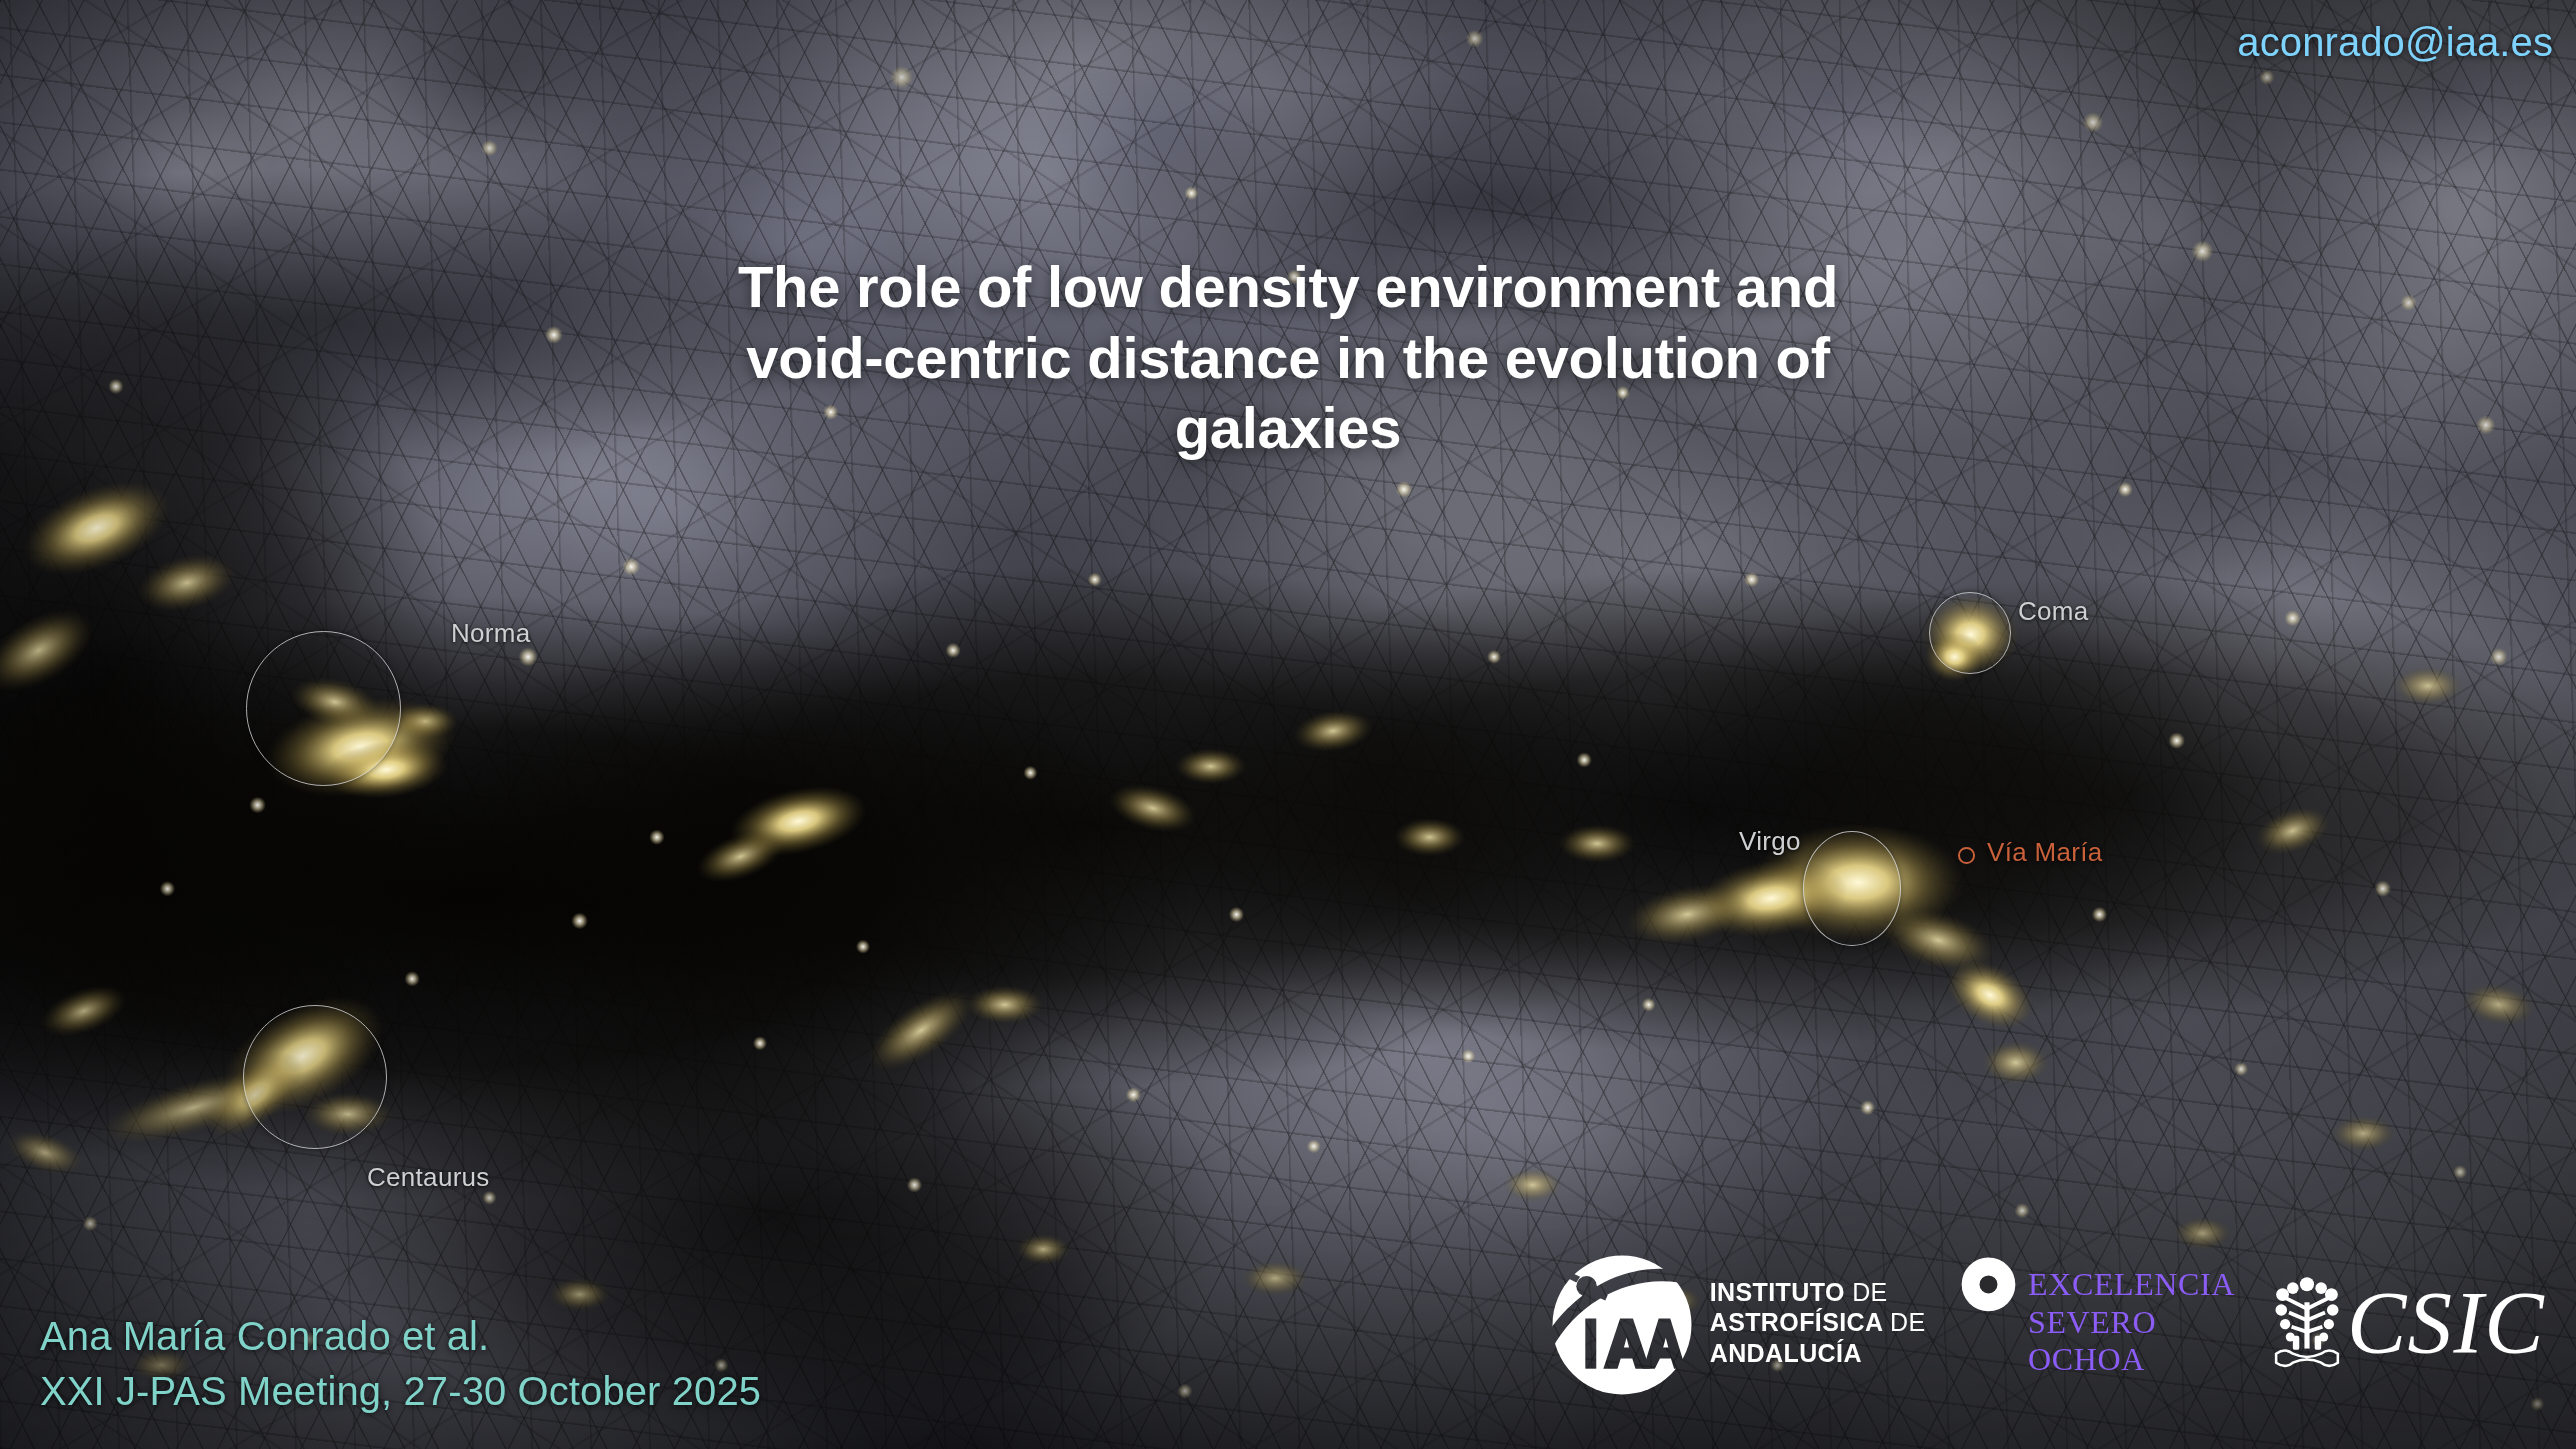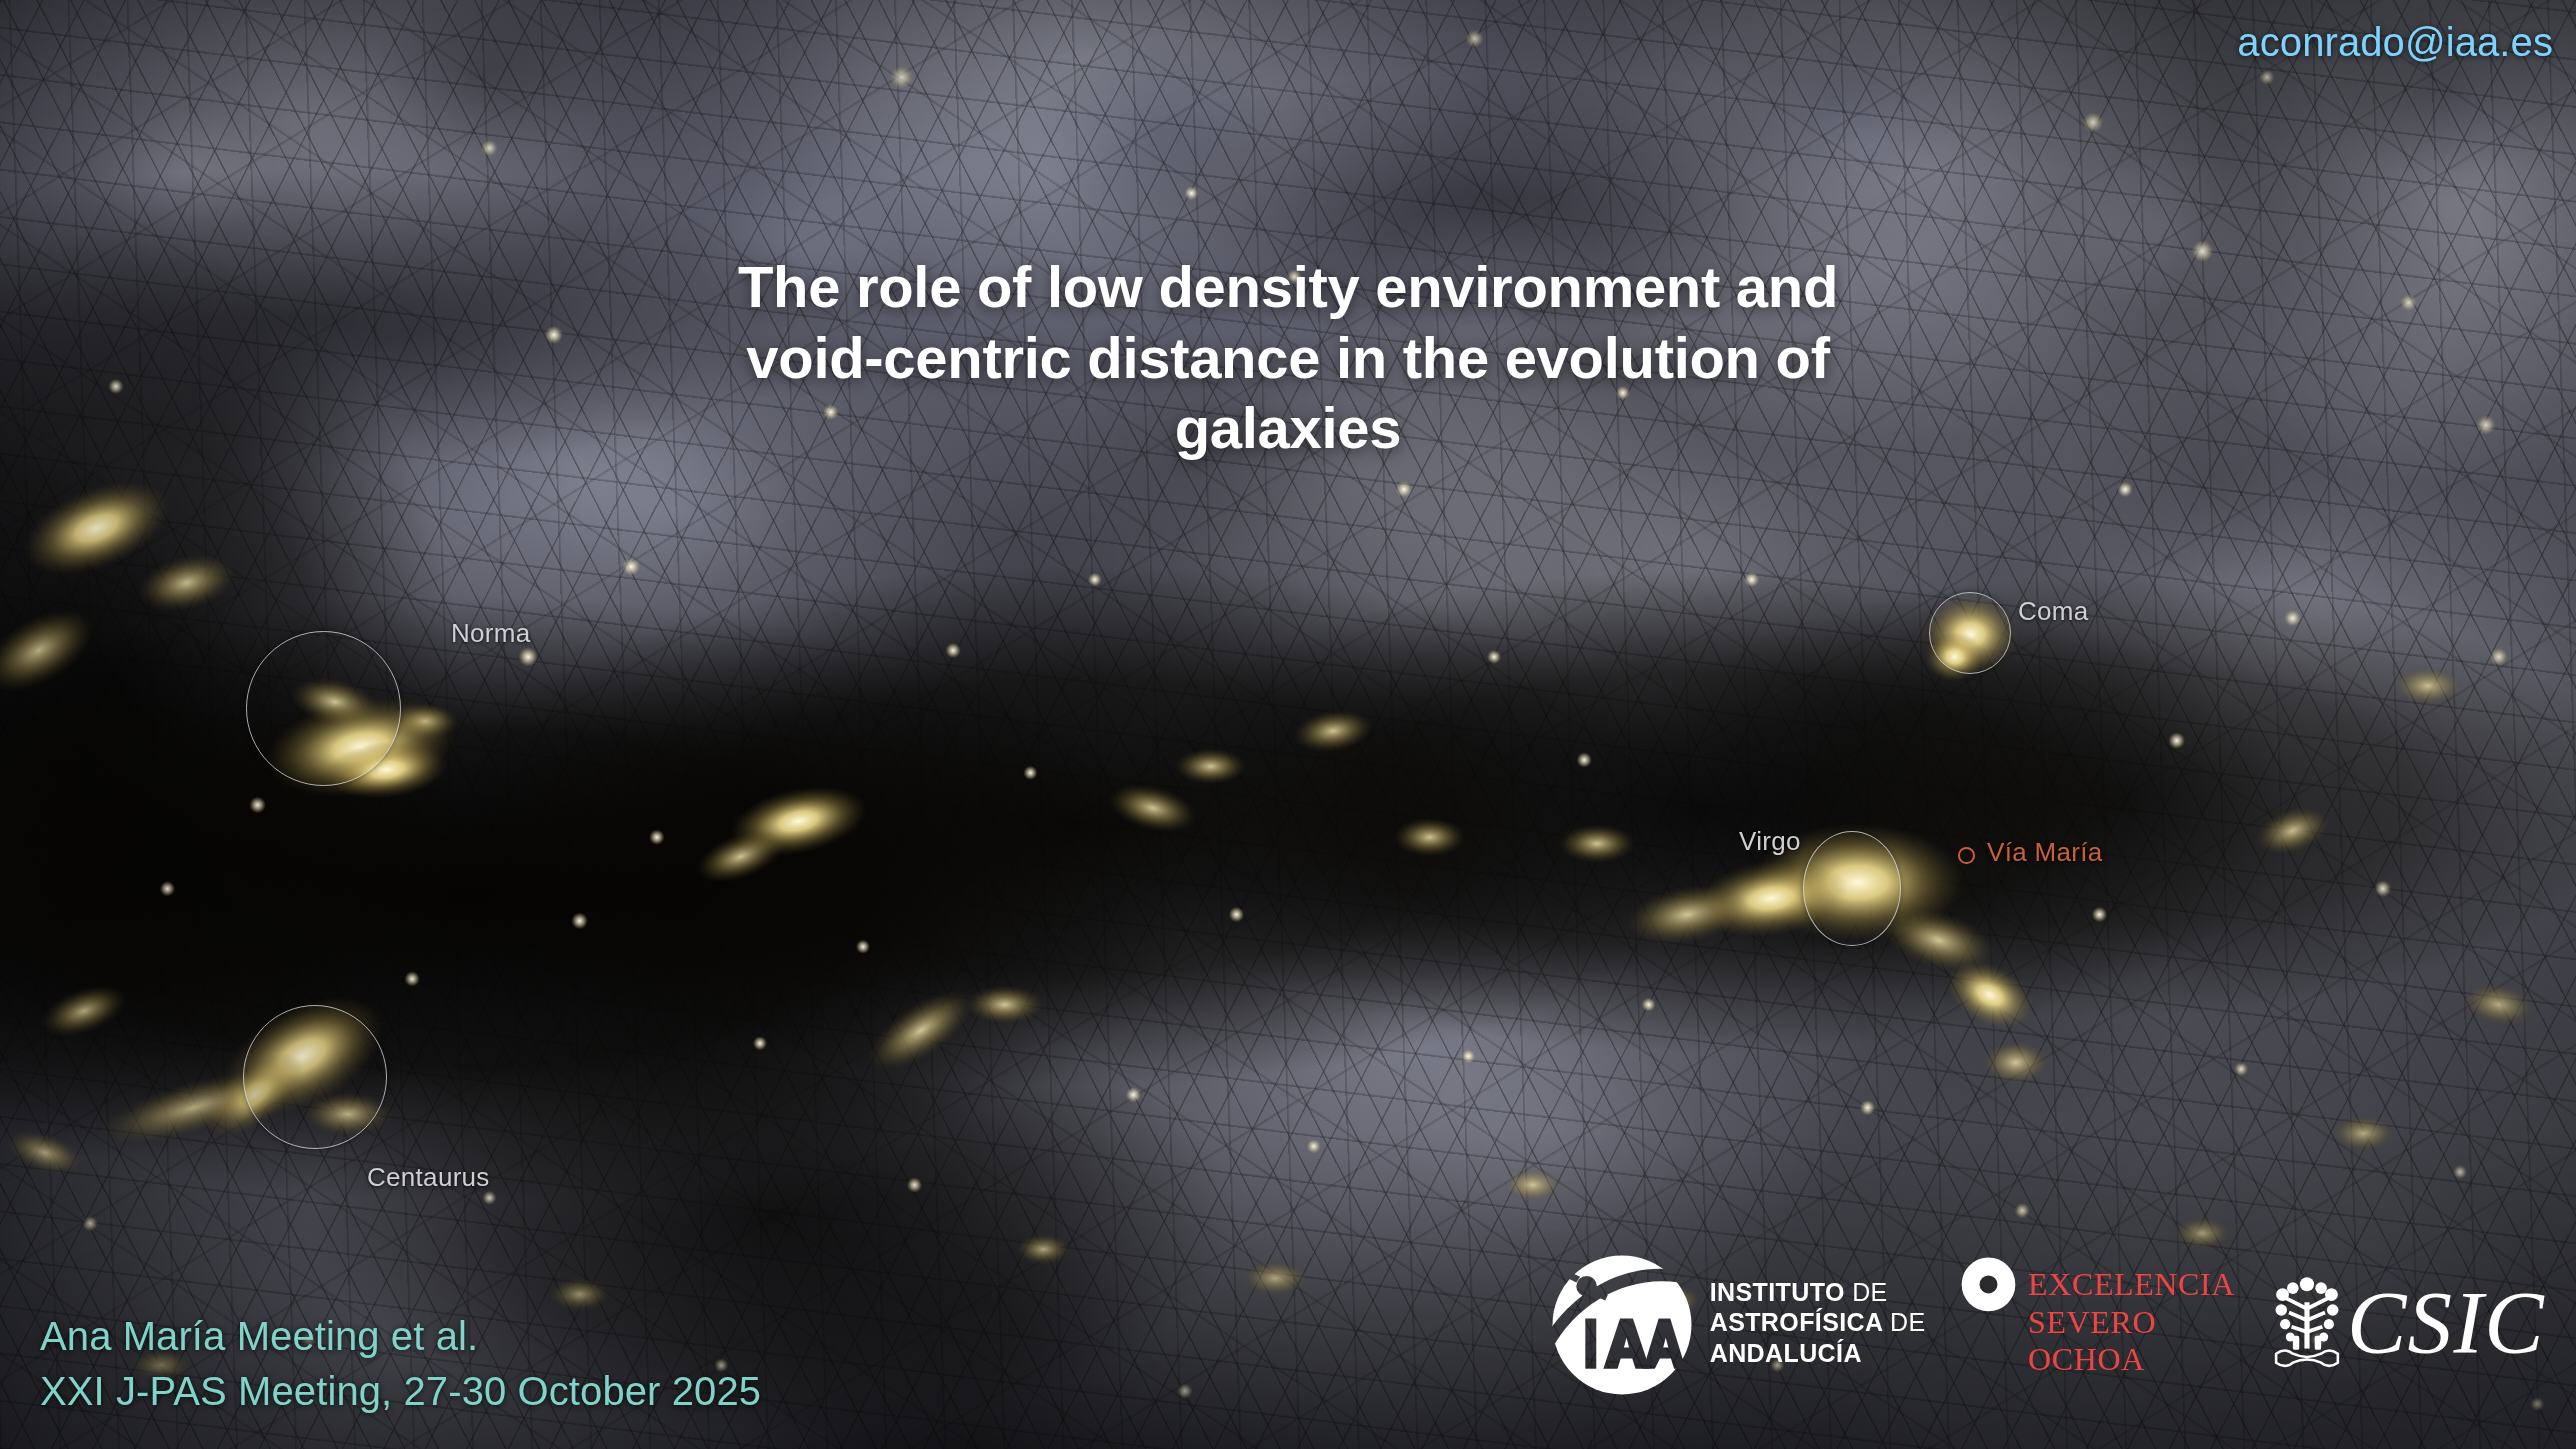--- a/index.html
+++ b/index.html
@@ -181,21 +181,21 @@
     line-height:1.22;
     letter-spacing:0.4px;
   }
   .logo-iaa .words b{font-weight:bold;}
   .logo-iaa .words .lt{font-weight:normal;}
 
   
   .logo-so{display:flex;align-items:center;gap:11.6px;}
   .logo-so .mark{width:55px;height:135px;flex:0 0 auto;}
   .logo-so .words{
-    color:#ef4444;
+    color:#8b5cf6;
     font-family:"Liberation Serif", serif;
     font-size:32px;
     line-height:1.18;
     letter-spacing:0.6px;
   }
   .logo-so .words span{display:block;}
 
   
   .logo-csic{display:flex;align-items:center;gap:4px;font-style:italic;}
   .logo-csic .mark{width:72px;height:97px;flex:0 0 auto;}
@@ -369,21 +369,21 @@
 
   <h1 id="title">
     <span class="tline">The role of low density environment and</span>
     <span class="tline">void-centric distance in the evolution of</span>
     <span class="tline">galaxies</span>
   </h1>
 
   <div id="footer">
 
     <div id="credits">
-      <span>Ana María Meeting et al.</span>
+      <span>Ana María Conrado et al.</span>
       <span>XXI J-PAS Meeting, 27-30 October 2025</span>
     </div>
 
     <div id="logos">
 
       <div class="logo-iaa">
         <span class="mark">
           <svg viewBox="0 0 230 230" aria-hidden="true">
             <defs>
               <mask id="iaaMask">

